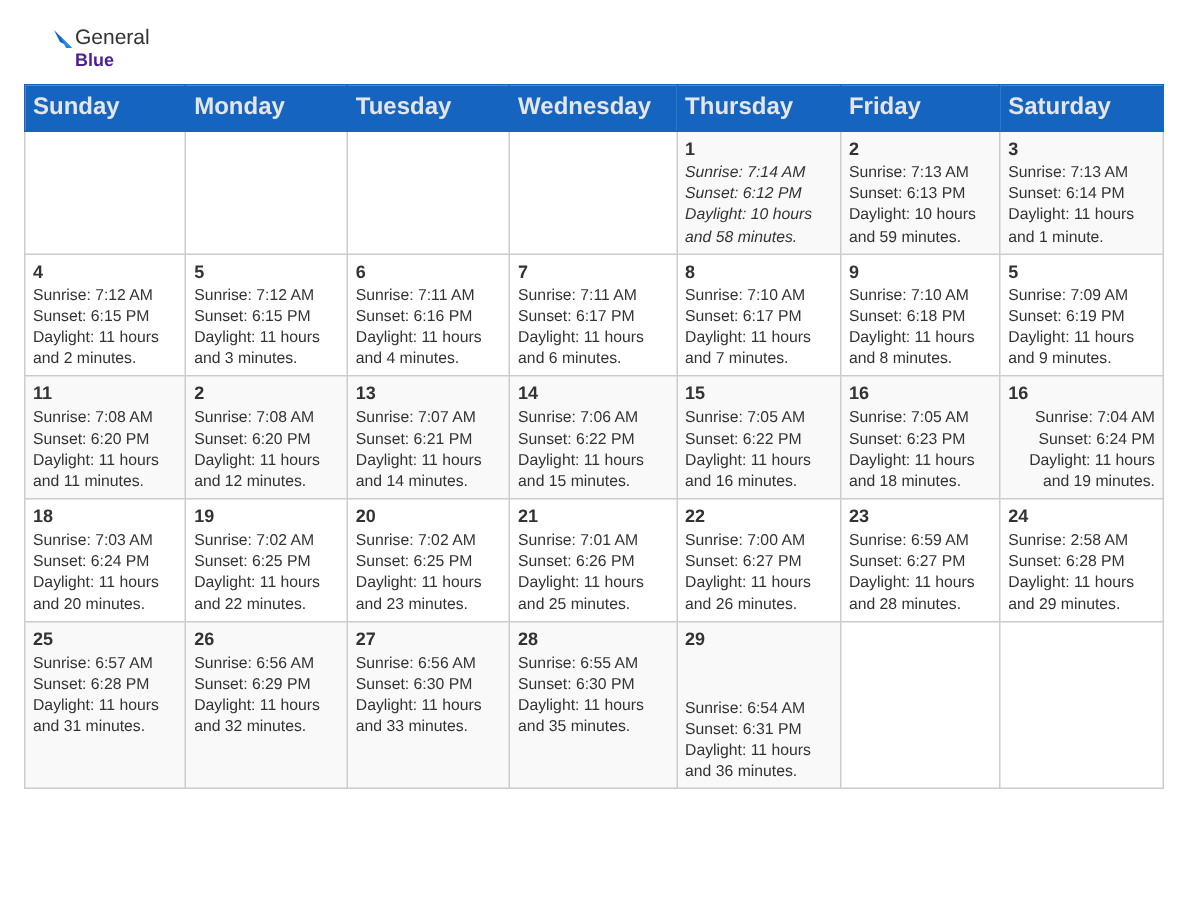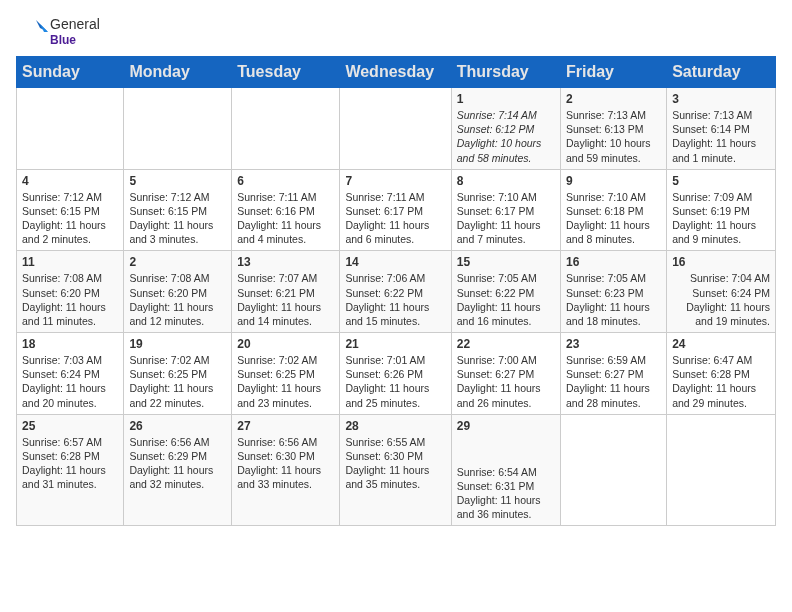--- a/index.html
+++ b/index.html
@@ -257,21 +257,21 @@
 Daylight: 11 hours and 26 minutes.</div>
         </td>
         <td>
           <div class="day-num">23</div>
           <div class="day-info" style="white-space: pre-line;">Sunrise: 6:59 AM
 Sunset: 6:27 PM
 Daylight: 11 hours and 28 minutes.</div>
         </td>
         <td>
           <div class="day-num">24</div>
-          <div class="day-info" style="white-space: pre-line;">Sunrise: 6:47 AM
+          <div class="day-info" style="white-space: pre-line;">Sunrise: 2:58 AM
 Sunset: 6:28 PM
 Daylight: 11 hours and 29 minutes.</div>
         </td>
       </tr>
       <tr>
         <td>
           <div class="day-num">25</div>
           <div class="day-info" style="white-space: pre-line;">Sunrise: 6:57 AM
 Sunset: 6:28 PM
 Daylight: 11 hours and 31 minutes.</div>

